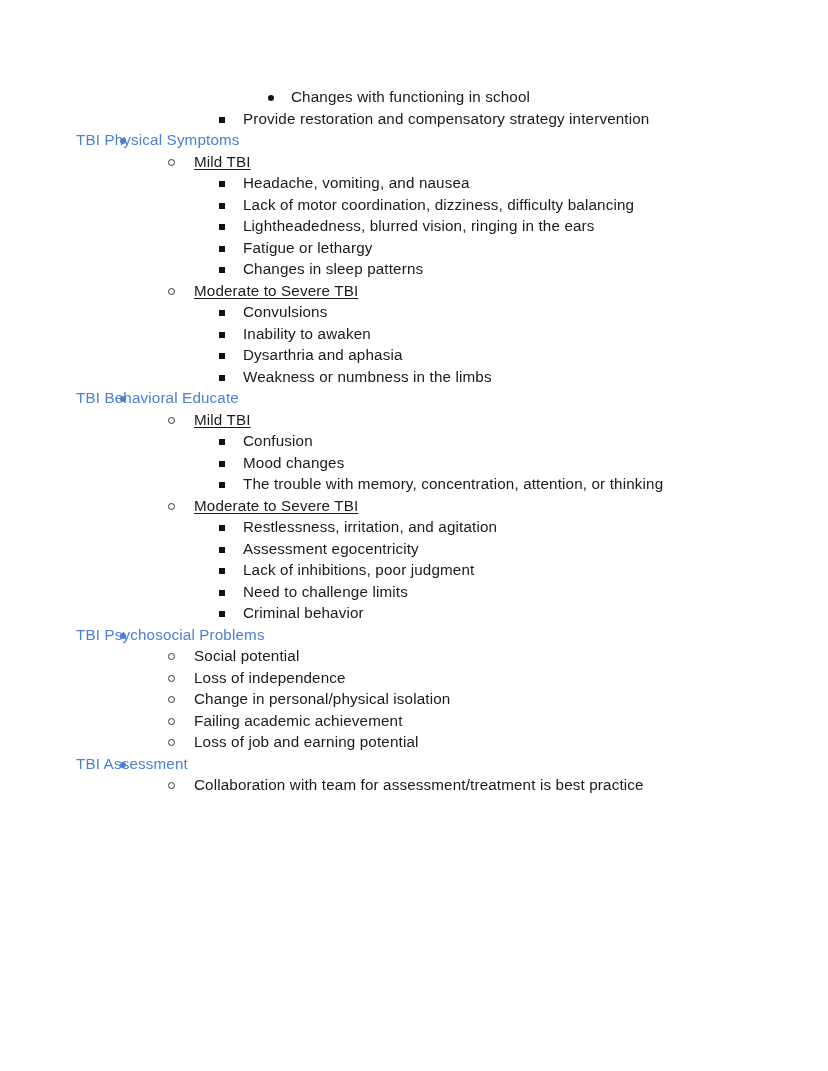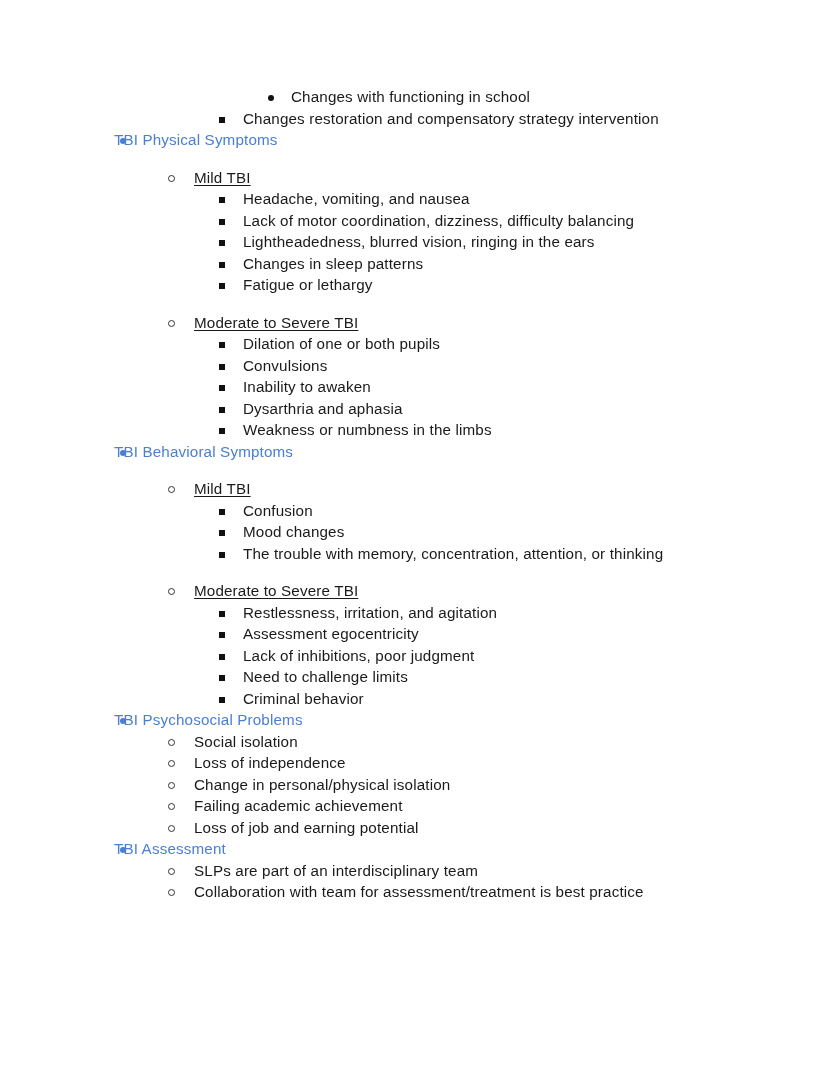--- a/index.html
+++ b/index.html
@@ -66,21 +66,21 @@
     content: "";
     position: absolute;
     left: 0;
     top: 9px;
     width: 6px;
     height: 6px;
     border-radius: 50%;
     background: #4a7fd4;
   }
   .lvl1 > .txt {
-    margin-left: 114px;
+    margin-left: 76px;
     color: #4a7fd4;
   }
 
   
   .lvl2 > .marker {
     left: 168px;
     width: 14px;
   }
   .lvl2 > .marker::before {
     content: "";
@@ -135,38 +135,37 @@
   }
   .lvl4 > .txt {
     margin-left: 291px;
     color: #1a1a1a;
   }
 
   .txt.underline {
     text-decoration: underline;
     text-underline-offset: 2px;
     text-decoration-thickness: 1px;
-    margin-top: 16px;
   }
 
   
   .lvl3 > .txt { max-width: 440px; }
 </style>
 </head>
 <body>
 
 <div id="doc-page">
   <div id="outline-root">
       <div class="li lvl4">
         <span class="marker"></span>
         <span class="txt">Changes with functioning in school</span>
       </div>
       <div class="li lvl3">
         <span class="marker"></span>
-        <span class="txt">Changes restoration and compensatory strategy intervention</span>
+        <span class="txt">Provide restoration and compensatory strategy intervention</span>
       </div>
       <div class="li lvl1">
         <span class="marker"></span>
         <span class="txt">TBI Physical Symptoms</span>
       </div>
       <div class="li lvl2">
         <span class="marker"></span>
         <span class="txt underline">Mild TBI</span>
       </div>
       <div class="li lvl3">
@@ -176,53 +175,49 @@
       <div class="li lvl3">
         <span class="marker"></span>
         <span class="txt">Lack of motor coordination, dizziness, difficulty balancing</span>
       </div>
       <div class="li lvl3">
         <span class="marker"></span>
         <span class="txt">Lightheadedness, blurred vision, ringing in the ears</span>
       </div>
       <div class="li lvl3">
         <span class="marker"></span>
+        <span class="txt">Fatigue or lethargy</span>
+      </div>
+      <div class="li lvl3">
+        <span class="marker"></span>
         <span class="txt">Changes in sleep patterns</span>
       </div>
-      <div class="li lvl3">
-        <span class="marker"></span>
-        <span class="txt">Fatigue or lethargy</span>
-      </div>
       <div class="li lvl2">
         <span class="marker"></span>
         <span class="txt underline">Moderate to Severe TBI</span>
       </div>
       <div class="li lvl3">
         <span class="marker"></span>
-        <span class="txt">Dilation of one or both pupils</span>
-      </div>
-      <div class="li lvl3">
-        <span class="marker"></span>
         <span class="txt">Convulsions</span>
       </div>
       <div class="li lvl3">
         <span class="marker"></span>
         <span class="txt">Inability to awaken</span>
       </div>
       <div class="li lvl3">
         <span class="marker"></span>
         <span class="txt">Dysarthria and aphasia</span>
       </div>
       <div class="li lvl3">
         <span class="marker"></span>
         <span class="txt">Weakness or numbness in the limbs</span>
       </div>
       <div class="li lvl1">
         <span class="marker"></span>
-        <span class="txt">TBI Behavioral Symptoms</span>
+        <span class="txt">TBI Behavioral Educate</span>
       </div>
       <div class="li lvl2">
         <span class="marker"></span>
         <span class="txt underline">Mild TBI</span>
       </div>
       <div class="li lvl3">
         <span class="marker"></span>
         <span class="txt">Confusion</span>
       </div>
       <div class="li lvl3">
@@ -256,44 +251,40 @@
       <div class="li lvl3">
         <span class="marker"></span>
         <span class="txt">Criminal behavior</span>
       </div>
       <div class="li lvl1">
         <span class="marker"></span>
         <span class="txt">TBI Psychosocial Problems</span>
       </div>
       <div class="li lvl2">
         <span class="marker"></span>
-        <span class="txt">Social isolation</span>
+        <span class="txt">Social potential</span>
       </div>
       <div class="li lvl2">
         <span class="marker"></span>
         <span class="txt">Loss of independence</span>
       </div>
       <div class="li lvl2">
         <span class="marker"></span>
         <span class="txt">Change in personal/physical isolation</span>
       </div>
       <div class="li lvl2">
         <span class="marker"></span>
         <span class="txt">Failing academic achievement</span>
       </div>
       <div class="li lvl2">
         <span class="marker"></span>
         <span class="txt">Loss of job and earning potential</span>
       </div>
       <div class="li lvl1">
         <span class="marker"></span>
         <span class="txt">TBI Assessment</span>
-      </div>
-      <div class="li lvl2">
-        <span class="marker"></span>
-        <span class="txt">SLPs are part of an interdisciplinary team</span>
       </div>
       <div class="li lvl2">
         <span class="marker"></span>
         <span class="txt">Collaboration with team for assessment/treatment is best practice</span>
       </div>
     </div>
 </div>
 
 </body></html>

